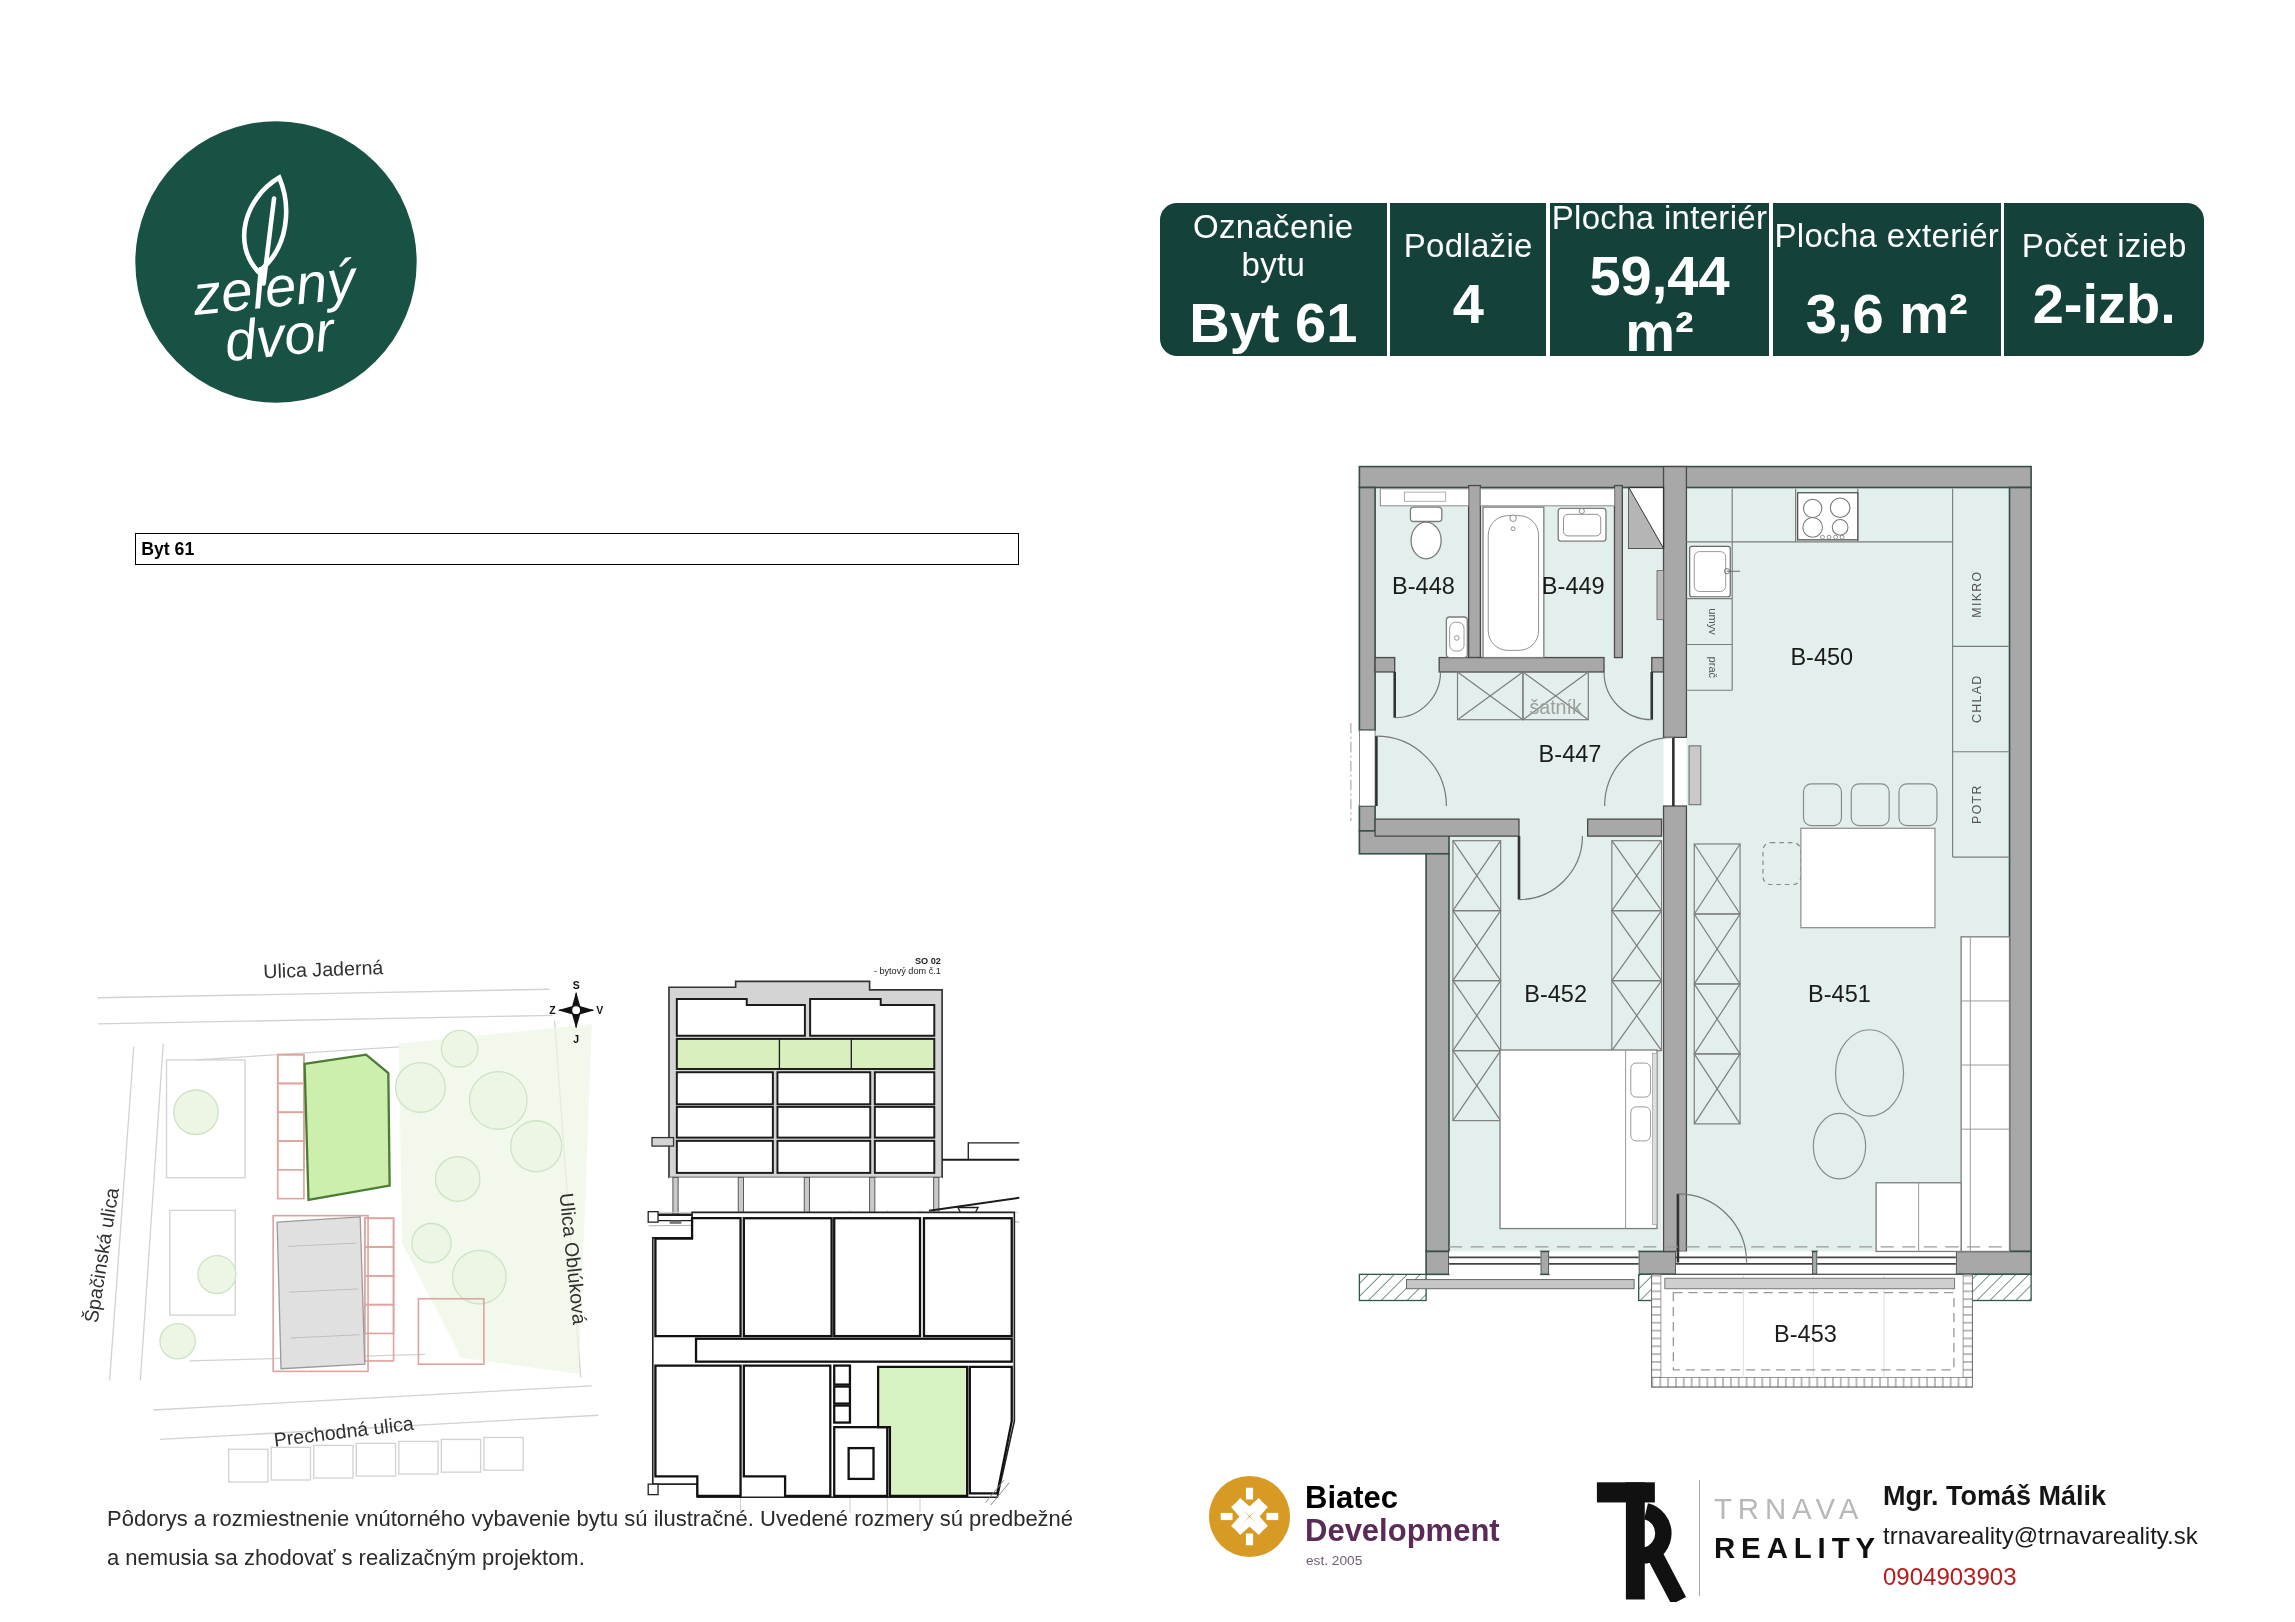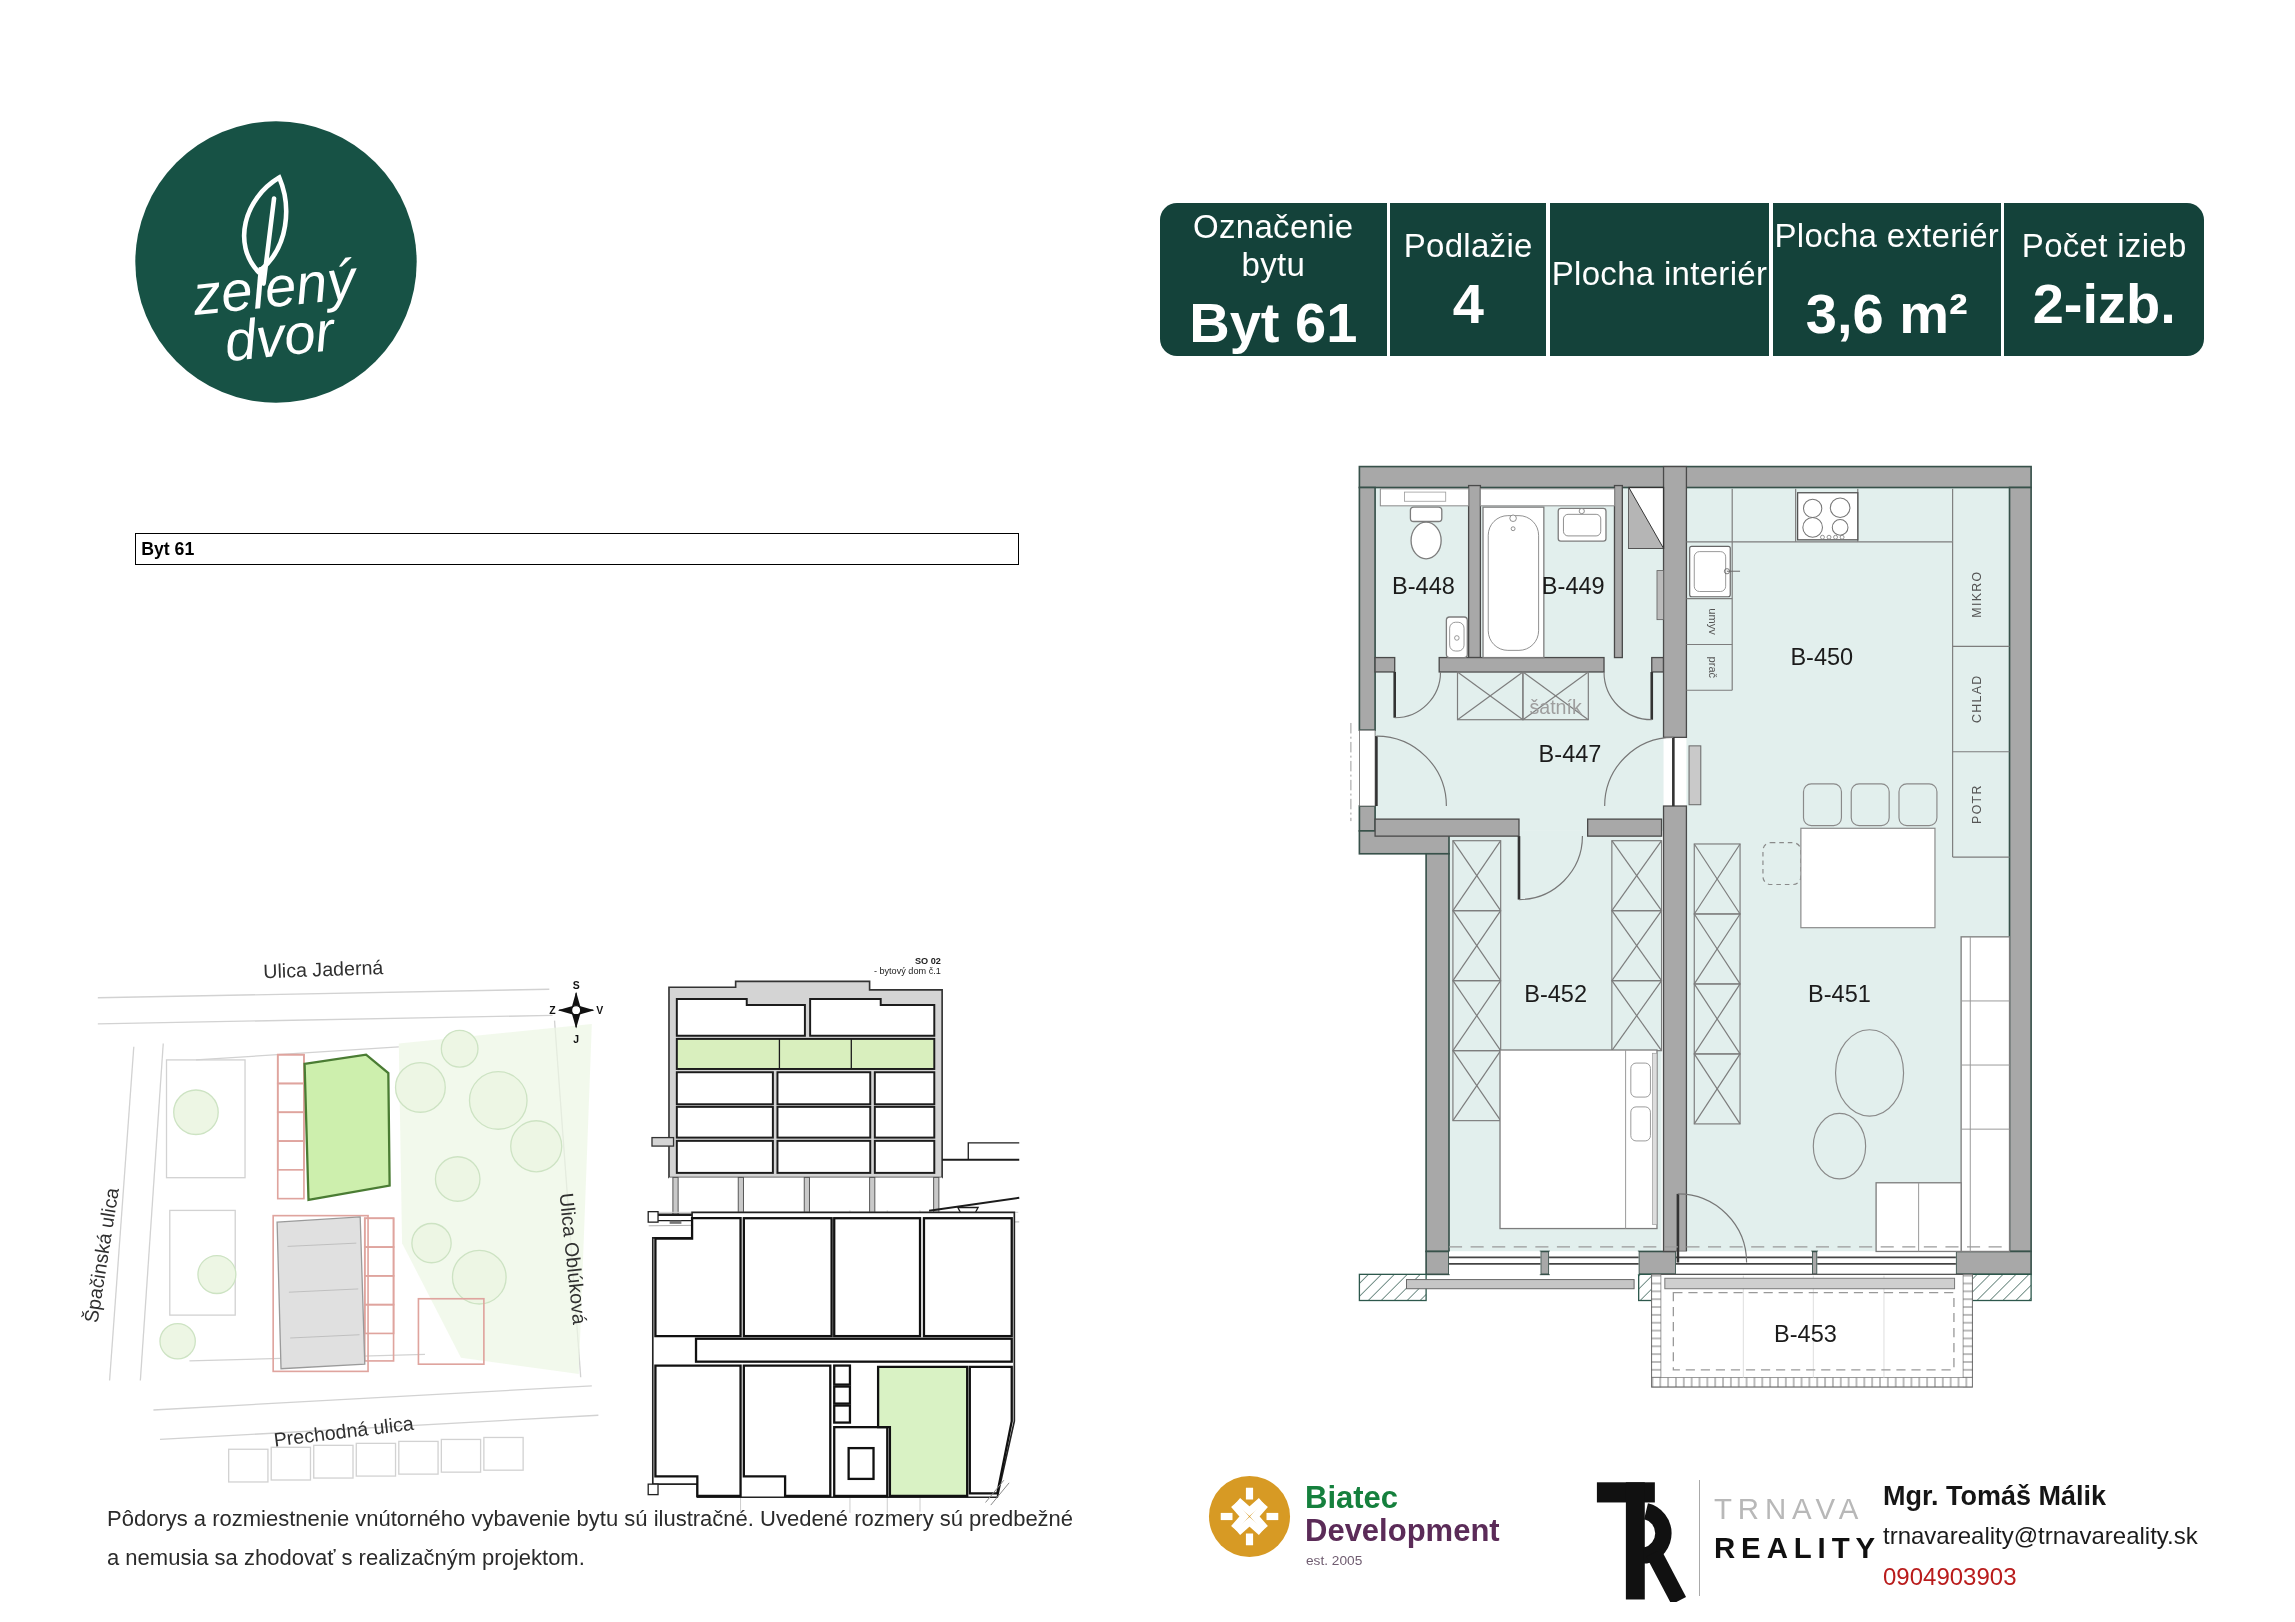--- a/index.html
+++ b/index.html
@@ -25,21 +25,21 @@
   .hcell.w0{flex:0 0 21.7%;} .hcell.w1{flex:0 0 14.9%;} .hcell.w2{flex:0 0 21.0%;}
   .hcell.w3{flex:0 0 21.8%;gap:20px;} .hcell.w4{flex:1;}
 
   
   #spec-table{left:135px;top:533px;border-collapse:collapse;table-layout:fixed;background:#fff;}
   #spec-table td{border:0.7px solid #000;font-size:15.7px;color:#000;overflow:hidden;padding:0 3.9px;}
   #spec-table tr.title td{border:1.3px solid #000;font-size:17.7px;font-weight:bold;padding-left:5.2px;}
 
   
   #disclaimer{left:107px;top:1500px;width:1021px;font-size:22px;color:#2b2b2b;line-height:1.75;}
-  .biatec-l1{left:1305px;top:1480px;font-size:31px;font-weight:bold;color:#15803d;}
+  .biatec-l1{left:1305px;top:1480px;font-size:31px;font-weight:bold;color:#000000;}
   .biatec-l2{left:1305px;top:1513px;font-size:31px;font-weight:bold;color:#5b2b58;}
   .biatec-est{left:1306px;top:1553px;font-size:13.7px;color:#6f5c70;}
   #tr-divider{left:1699px;top:1480px;width:1.3px;height:116px;background:#aaaaaa;}
   .trnava-top{left:1714px;top:1492px;font-size:29.4px;color:#b8b8b8;letter-spacing:5.9px;}
   .trnava-bot{left:1714px;top:1531px;font-size:29.4px;font-weight:bold;color:#101010;letter-spacing:5.9px;}
   .agent-name{left:1883px;top:1481px;font-size:27px;font-weight:bold;color:#151515;}
   .agent-email{left:1883px;top:1522px;font-size:24px;color:#1b1b1b;}
   .agent-phone{left:1883px;top:1563px;font-size:24px;color:#b91c1c;}
 
   
@@ -71,20 +71,21 @@
   <div class="hcell w0">
     <div class="hlabel">Označenie bytu</div>
     <div class="hvalue">Byt 61</div>
   </div>
   <div class="hcell w1">
     <div class="hlabel">Podlažie</div>
     <div class="hvalue">4</div>
   </div>
   <div class="hcell w2">
     <div class="hlabel">Plocha interiér</div>
+    <div class="hvalue">59,44 m²</div>
   </div>
   <div class="hcell w3">
     <div class="hlabel">Plocha exteriér</div>
     <div class="hvalue">3,6 m²</div>
   </div>
   <div class="hcell w4">
     <div class="hlabel">Počet izieb</div>
     <div class="hvalue">2-izb.</div>
   </div>
 </div>

